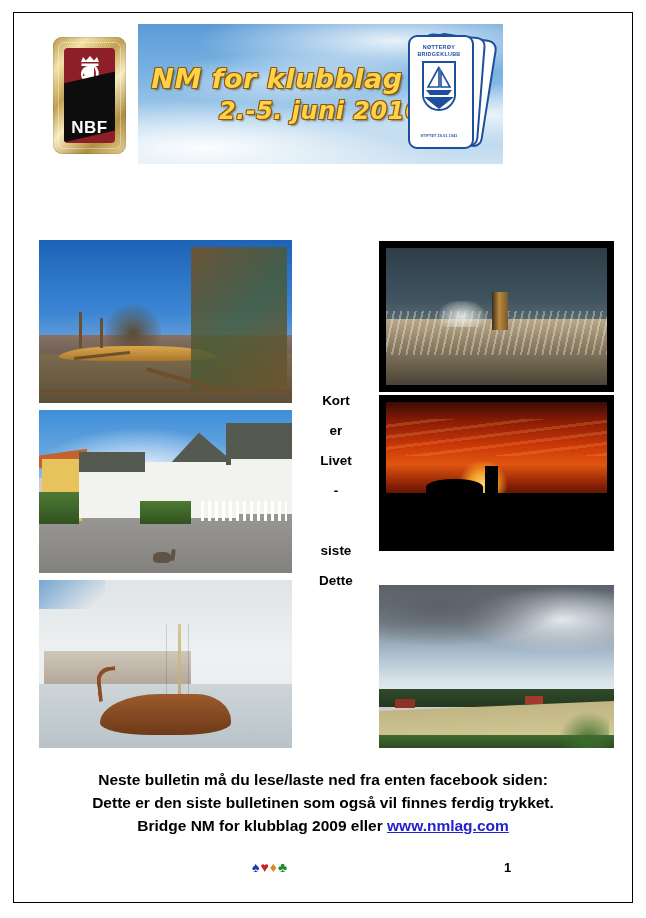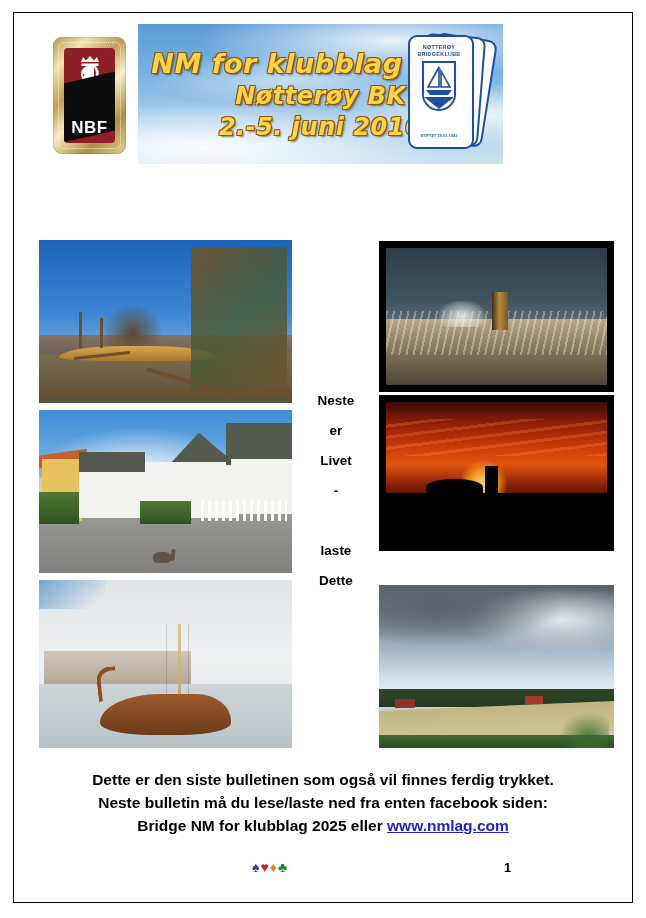--- a/index.html
+++ b/index.html
@@ -387,21 +387,20 @@
           <path d="M9 20 c-0.8 0.9 -1.2 1.9 -1.1 3 l1.6 -0.3 Z" fill="#8e1f28"></path>
         </svg>
         <div class="nbf-black"></div>
         <div class="nbf-text">NBF</div>
       </div>
     </div>
 
     <div class="banner">
       <div class="banner-lines">
         <div class="banner-line l1">NM for klubblag 2016</div>
-        <div class="banner-line l2">Nøtterøy BK</div>
         <div class="banner-line l3">2.-5. juni 2016</div>
       </div>
     </div>
 
     <div class="nbk-logo">
       <div class="nbk-card c3"></div>
       <div class="nbk-card c2"></div>
       <div class="nbk-card c1"></div>
       <div class="nbk-face">
         <div class="nbk-name">NØTTERØY</div>
@@ -456,26 +455,26 @@
     <div class="p3-blue"></div>
     <div class="p3-bldg"></div>
     <div class="p3-water"></div>
     <div class="p3-rig"></div>
     <div class="p3-mast"></div>
     <div class="p3-hull"></div>
     <div class="p3-prow"></div>
   </div>
 
   <div class="slogan">
-    <div>Neste</div>
+    <div>Kort</div>
     <div>er</div>
     <div>Livet</div>
     <div>-</div>
     <div></div>
-    <div>laste</div>
+    <div>siste</div>
     <div>Dette</div>
   </div>
 
   <div class="photo p4 framed">
     <div class="p4-sky"></div>
     <div class="p4-hill"></div>
     <div class="p4-frost"></div>
     <div class="p4-trees"></div>
     <div class="p4-tower"></div>
   </div>
@@ -492,23 +491,23 @@
     <div class="p6-sky"></div>
     <div class="p6-trees"></div>
     <div class="p6-barn"></div>
     <div class="p6-barn2"></div>
     <div class="p6-field"></div>
     <div class="p6-grass"></div>
     <div class="p6-bush"></div>
   </div>
 
   <div class="note">
+    <div>Neste bulletin må du lese/laste ned fra enten facebook siden:</div>
     <div>Dette er den siste bulletinen som også vil finnes ferdig trykket.</div>
-    <div>Neste bulletin må du lese/laste ned fra enten facebook siden:</div>
-    <div><span>Bridge NM for klubblag 2025 eller </span><span class="link">www.nmlag.com</span></div>
+    <div><span>Bridge NM for klubblag 2009 eller </span><span class="link">www.nmlag.com</span></div>
   </div>
 
   <div class="footer-suits">
     <span class="suit-s">♠</span><span class="suit-h">♥</span><span class="suit-d">♦</span><span class="suit-c">♣</span>
   </div>
   <div class="page-num">1</div>
 
 </div>
 
 </body></html>

